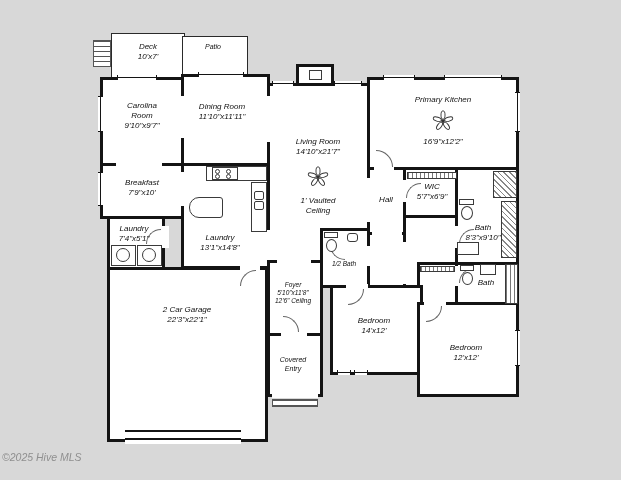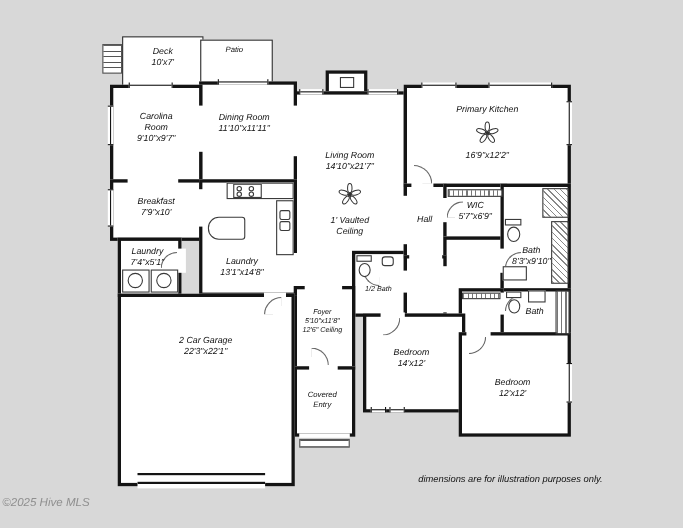--- a/index.html
+++ b/index.html
@@ -235,16 +235,15 @@
     <span class="nm">Covered Entry</span>
   </div>
   <div class="lbl" style="left:486px;top:283px">
     <span class="nm">Bath</span>
   </div>
   <div class="lbl" style="left:466px;top:353px">
     <span class="nm">Bedroom</span>
     <span class="dm">12'x12'</span>
   </div>
 
-  <div class="note" style="left:464px;top:435px">dimensions are for illustration purposes only.</div>
   <div class="wm" style="left:2px;top:451px">©2025 Hive MLS</div>
 
 </div>
 
 </body></html>

